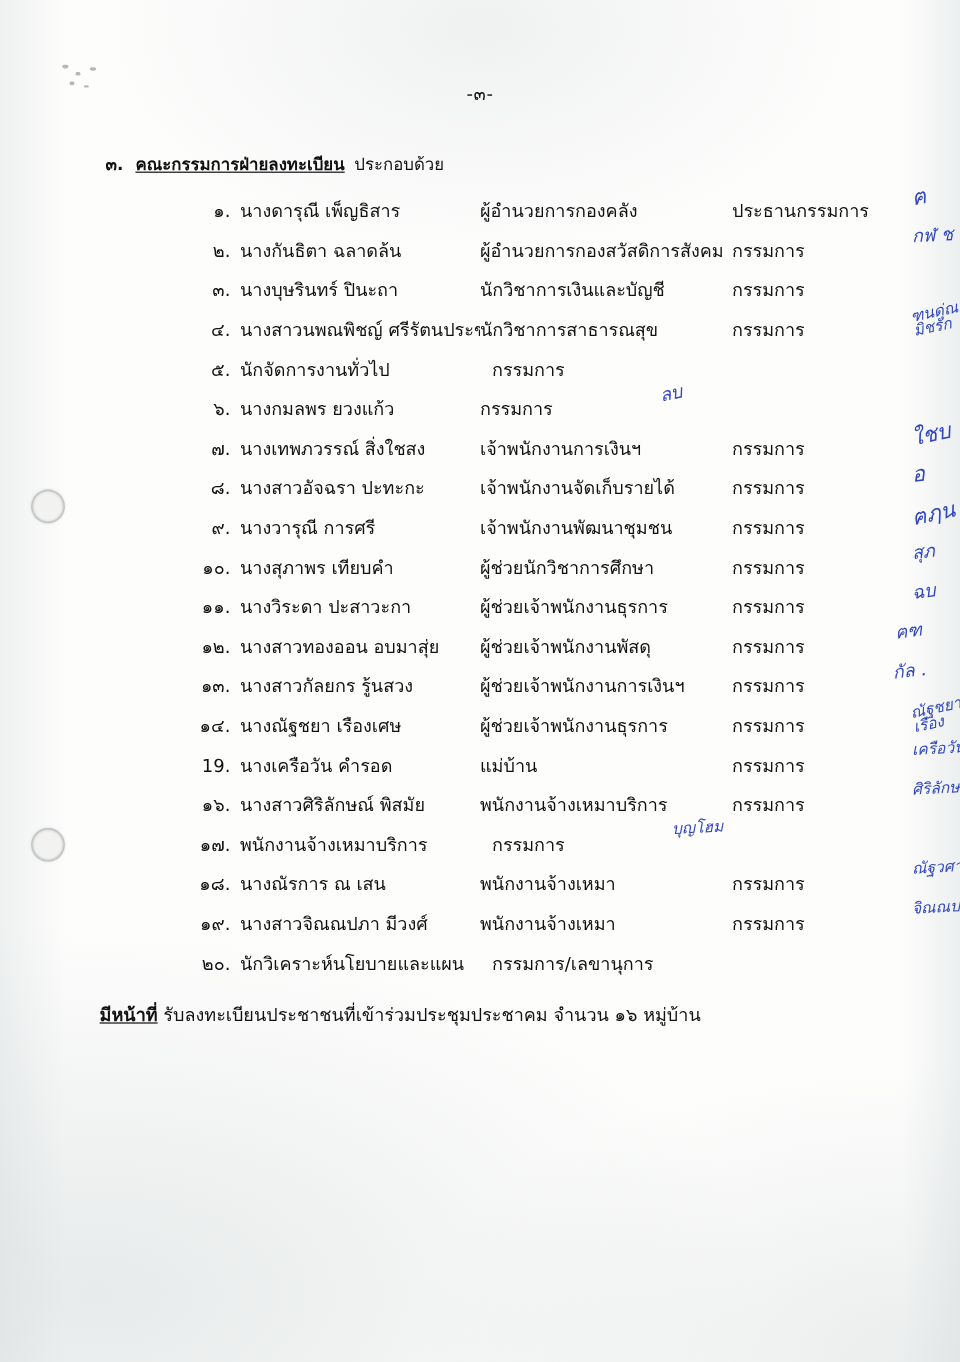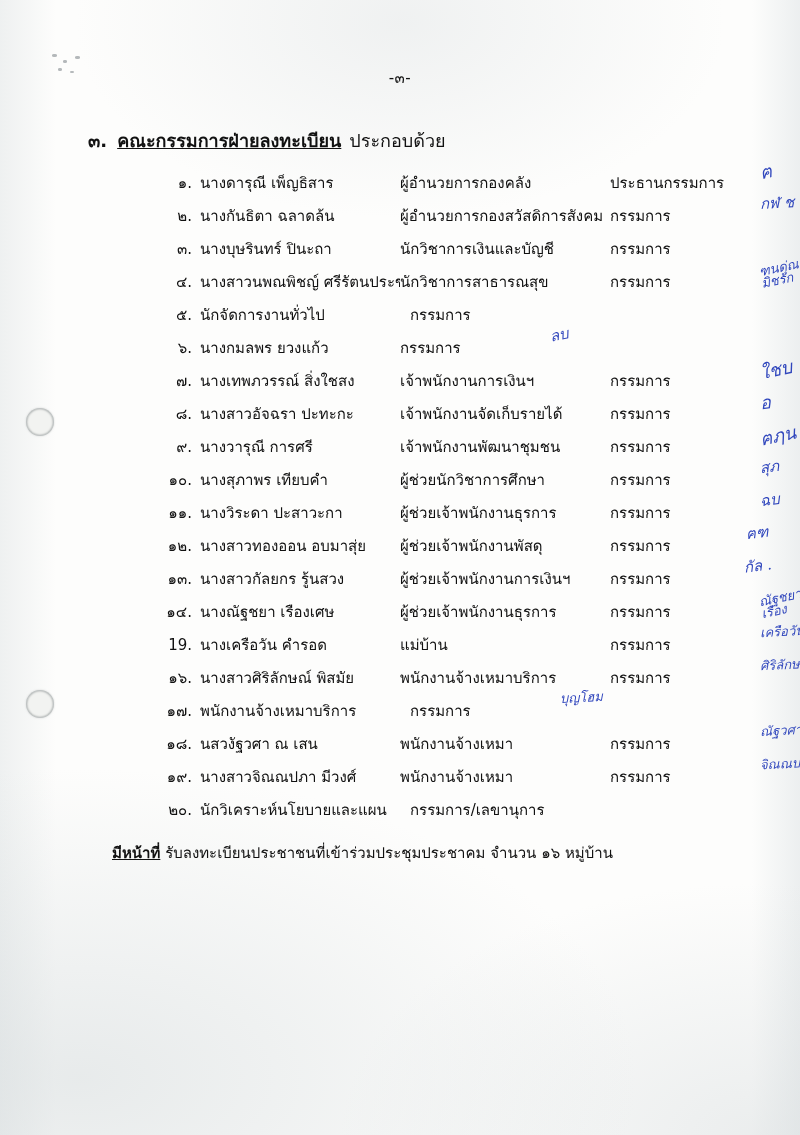--- a/index.html
+++ b/index.html
@@ -60,21 +60,21 @@
   .page-number {
     text-align: center;
     font-size: 15px;
     margin-top: 66px;
     letter-spacing: 0.5px;
   }
 
   .section-head {
     margin: 36px 0 0 0;
     padding-left: 88px;
-    font-size: 18px;
+    font-size: 14px;
     font-weight: 700;
   }
   .section-head .num {
     font-weight: 700;
     margin-right: 10px;
   }
   .section-head .ul {
     text-decoration: underline;
     font-weight: 700;
   }
@@ -136,21 +136,21 @@
     opacity: 0.92;
   }
   .sign.sm { font-size: 13px; }
   .sign.lg { font-size: 18px; }
   .sign.r2 { transform: rotate(-3deg); }
   .sign.r3 { transform: rotate(-12deg); }
   .sign.stack { line-height: 0.95; }
 
   .footer-note {
     margin-top: 14px;
-    padding-left: 112px;
+    padding-left: 83px;
     font-size: 15px;
   }
   .footer-note .ul {
     text-decoration: underline;
     font-weight: 700;
   }
 
   .thai {
     font-family: "DejaVu Sans", "Liberation Sans", sans-serif;
   }
@@ -343,21 +343,21 @@
         <div class="c-idx">๑๗.</div>
         <div class="c-pos">พนักงานจ้างเหมาบริการ</div>
         <div class="c-role">กรรมการ</div>
         <div class="c-sign">
             <span class="sign sm r2">บุญโฮม</span>
           </div>
       </div>
 
       <div class="row thai">
         <div class="c-idx">๑๘.</div>
-        <div class="c-name">นสวงัฐวศา ณ เสน</div>
+        <div class="c-name">นางณัรการ ณ เสน</div>
         <div class="c-pos">พนักงานจ้างเหมา</div>
         <div class="c-role">กรรมการ</div>
         <div class="c-sign">
             <span class="sign sm r2">ณัฐวศา</span>
           </div>
       </div>
 
       <div class="row thai">
         <div class="c-idx">๑๙.</div>
         <div class="c-name">นางสาวจิณณปภา  มีวงศ์</div>

